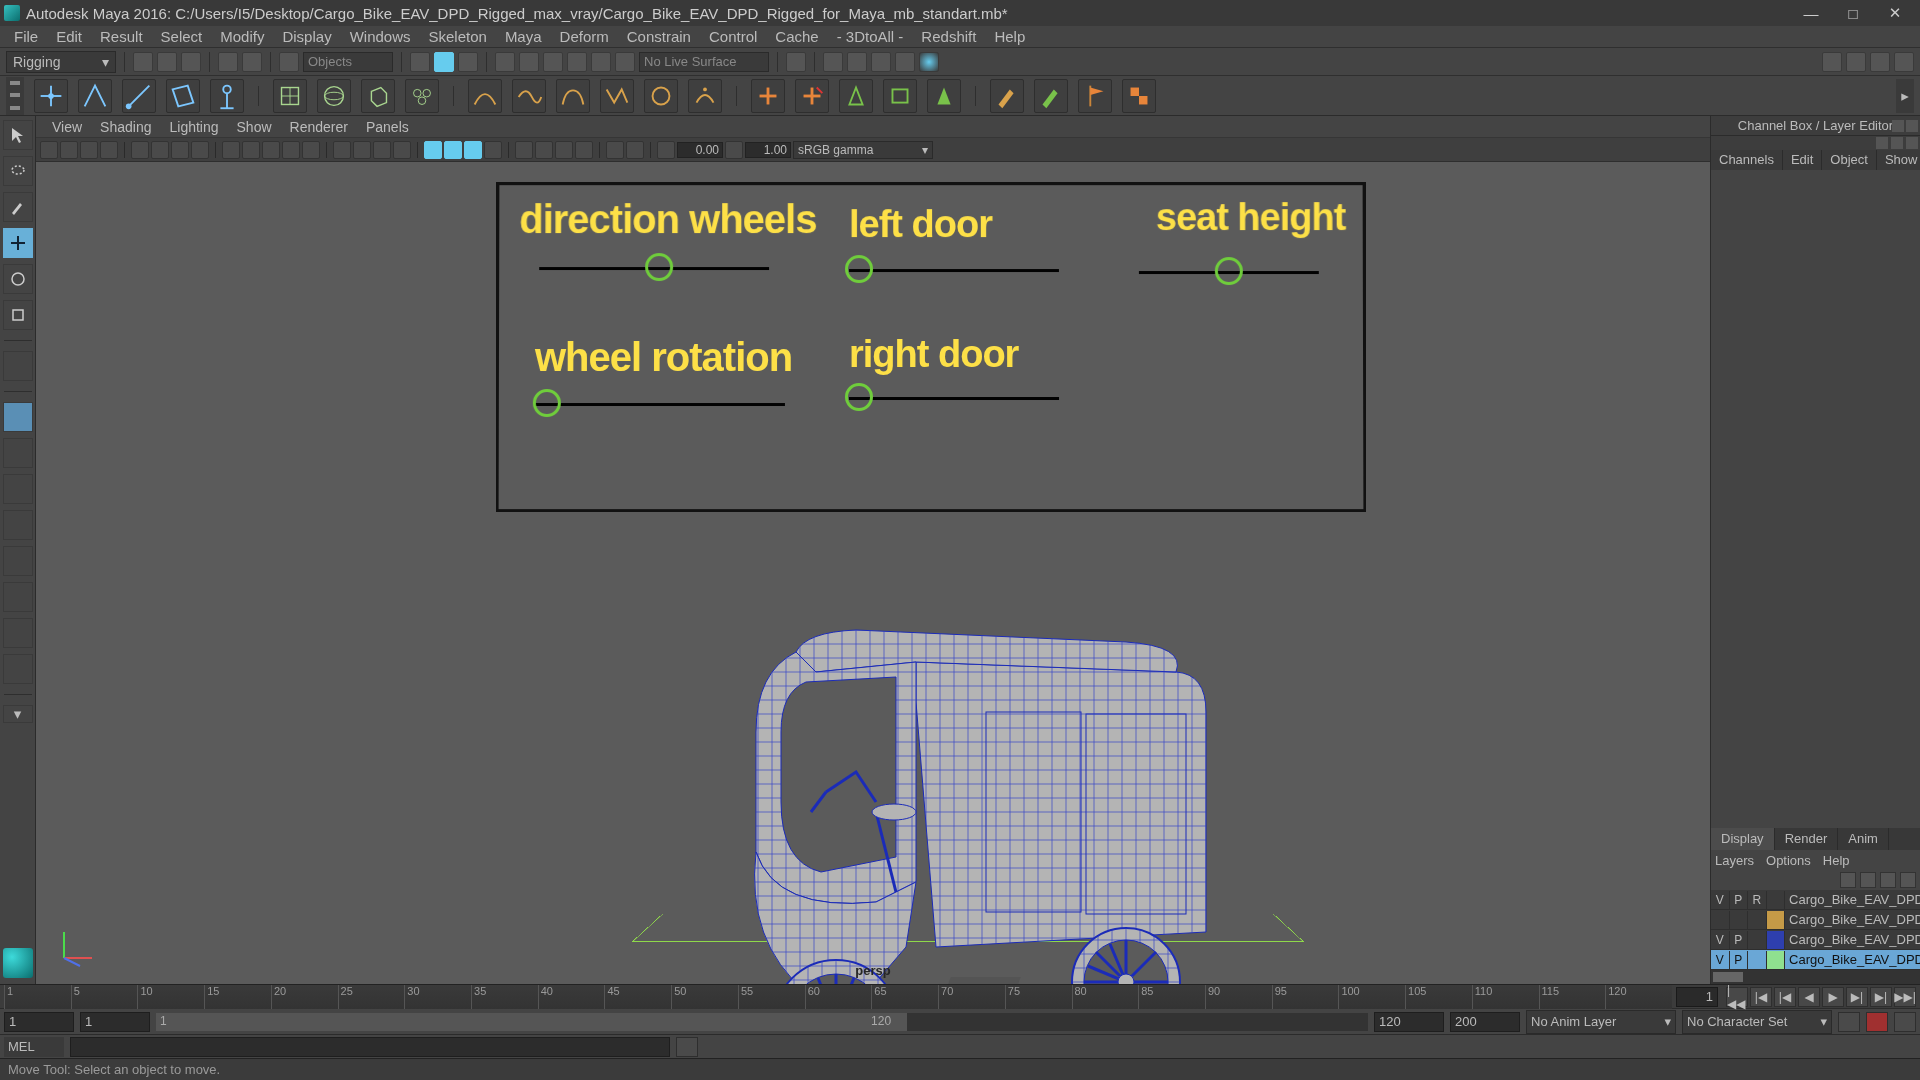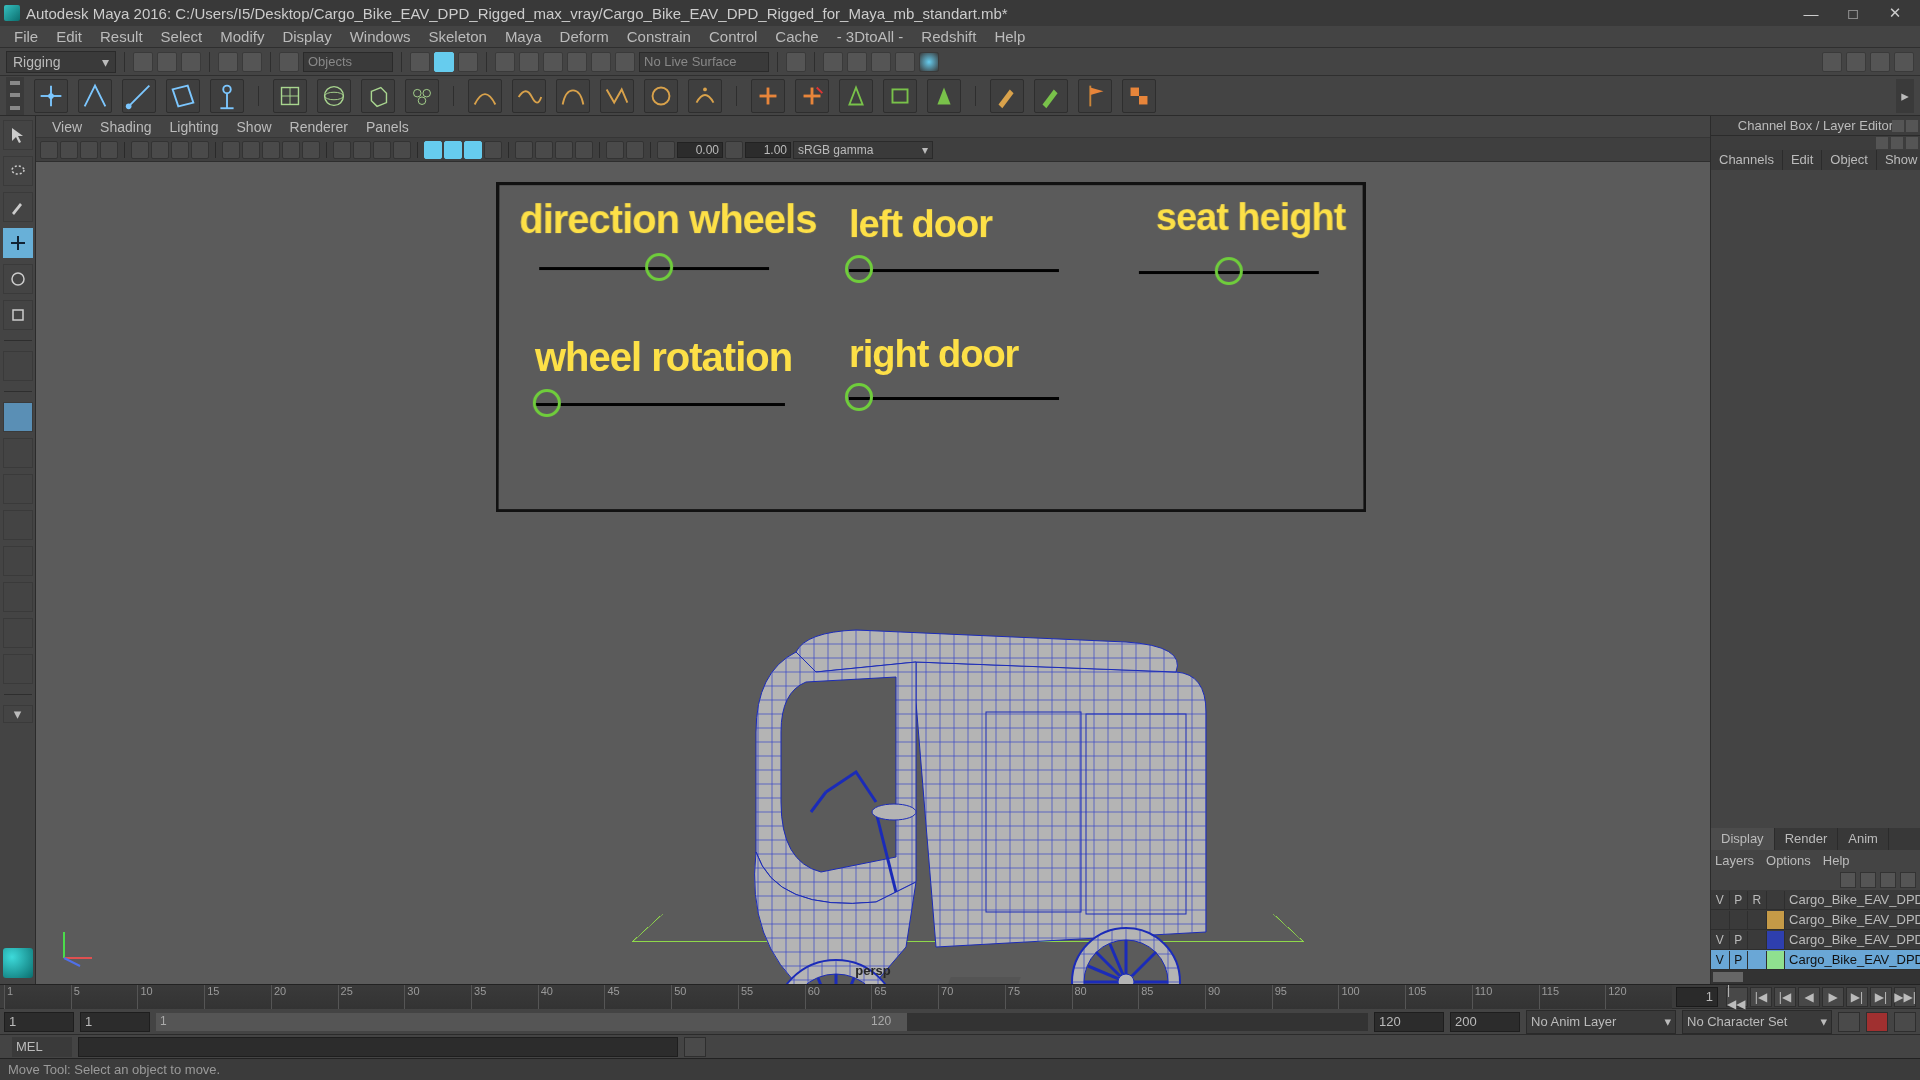--- a/index.html
+++ b/index.html
@@ -98,21 +98,21 @@
 .timeline .tl-btns div{ width:22px; height:20px; background:#484848; border:1px solid #2e2e2e; display:flex; align-items:center; justify-content:center; font-size:12px;}
 
 .rangebar { height: 26px; background: #444444; display:flex; align-items:center; padding:0 4px; gap:6px; border-top:1px solid #2b2b2b;}
 .rangebar .rb-num{ width:70px; height:20px; background:#2c2c2c; border:1px solid #1e1e1e; font-size:13px; display:flex; align-items:center; padding:0 4px;}
 .rangebar .rb-slider{ flex:1; height:18px; background:#333; position:relative;}
 .rangebar .rb-slider .rb-fill{position:absolute; left:0; top:0; bottom:0; width:62%; background:#555;}
 .rangebar .rb-slider .rb-label{position:absolute; top:1px; font-size:12px; color:#aaa;}
 .rangebar .rb-dd{ width:150px; height:24px; background:#3a3a3a; border:1px solid #2a2a2a; font-size:13px; display:flex; align-items:center; padding:0 4px; justify-content:space-between;}
 .rangebar .rb-icon{ width:22px; height:20px; background:#4a4a4a; border:1px solid #2e2e2e;}
 
-.cmdline { height: 24px; background: #444444; display:flex; align-items:center; padding:0 12px; gap:6px; border-top:1px solid #2b2b2b;}
+.cmdline { height: 24px; background: #444444; display:flex; align-items:center; padding:0 4px; gap:6px; border-top:1px solid #2b2b2b;}
 .cmdline .cmd-label{ width:60px; font-size:13px; background:#3a3a3a; height:20px; display:flex; align-items:center; padding:0 4px;}
 .cmdline .cmd-in{ width:600px; height:20px; background:#2c2c2c; border:1px solid #1e1e1e;}
 .cmdline .cmd-out{ flex:1; height:20px; background:#2c2c2c; border:1px solid #1e1e1e; font-size:13px; display:flex; align-items:center; padding:0 6px; color:#9a9a9a;}
 .cmdline .cmd-icon{ width:22px; height:20px; background:#4a4a4a; border:1px solid #2e2e2e;}
 
 .helpline { height: 22px; background: #3b3b3b; display:flex; align-items:center; padding:0 8px; font-size:13px; color:#9a9a9a; border-top:1px solid #222;}
 
 
 .bike { position:absolute; left:610px; top:440px; width:620px; height:500px; }
 .ground { position:absolute; left:612px; top:720px; width:640px; height:90px; border:1px solid #8fd94a; transform: perspective(900px) rotateX(72deg); background: transparent;}

